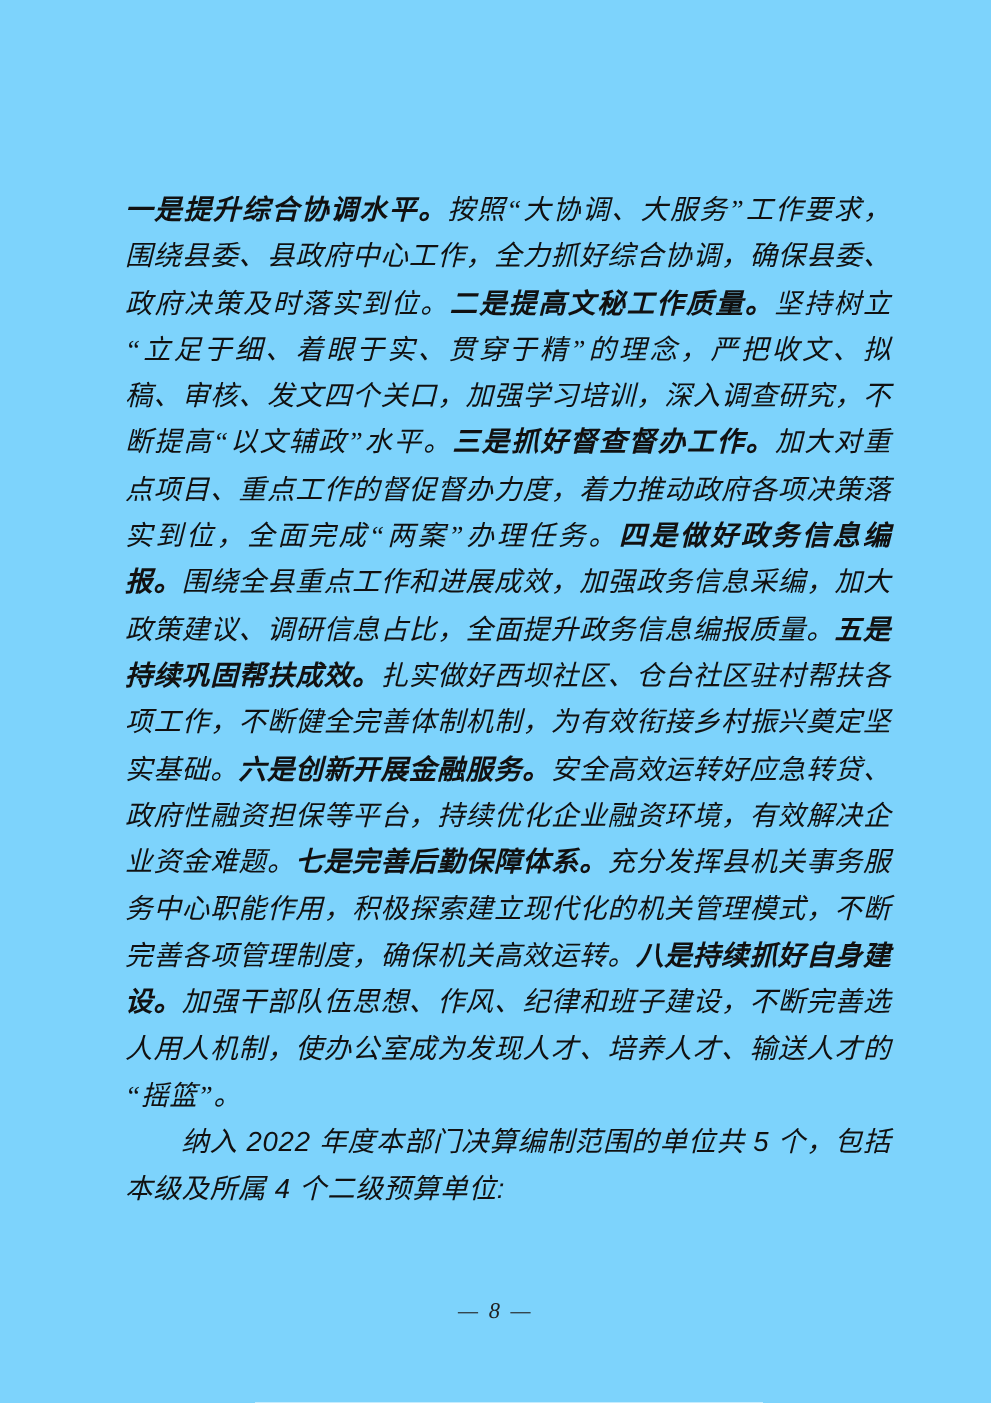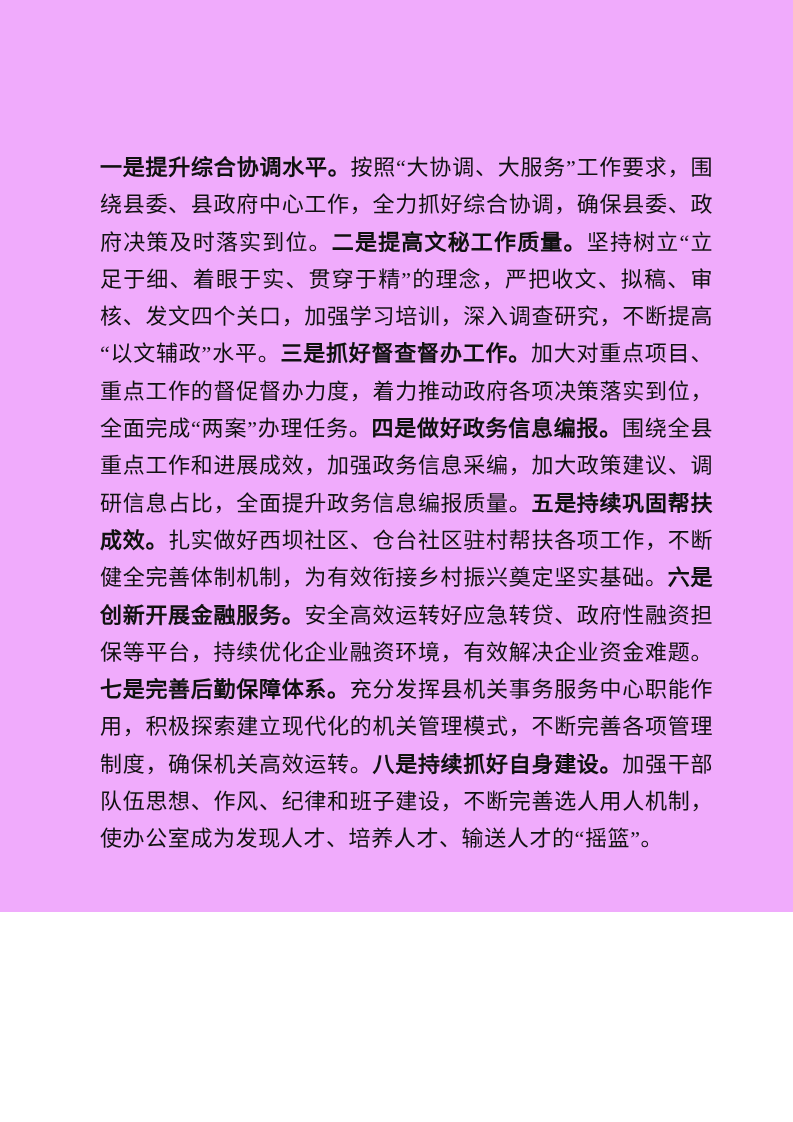--- a/index.html
+++ b/index.html
@@ -3,24 +3,25 @@
 <meta charset="utf-8">
 <style>
   html, body {
     margin: 0;
     padding: 0;
     background: #ffffff;
   }
   .page {
     position: relative;
     width: 793px;
-    height: 912px;
-    background: #f0abfc;
+    height: 1122px;
+    background: #7dd3fc;
     overflow: hidden;
     color: #111111;
+    font-style: italic;
   }
   .content {
     position: absolute;
     left: 100px;
     top: 149px;
     width: 613px;
   }
   
   .body-text p.para {
     margin: 0;
@@ -72,15 +73,16 @@
   }
 </style>
 </head>
 <body>
 
 <div class="page">
   <div class="content">
     <div class="body-text">
         <p class="para"><span class="seg bold">一是提升综合协调水平。</span><span class="seg">按照“大协调、大服务”工作要求，围绕县委、县政府中心工作，全力抓好综合协调，确保县委、政府决策及时落实到位。</span><span class="seg bold">二是提高文秘工作质量。</span><span class="seg">坚持树立“立足于细、着眼于实、贯穿于精”的理念，严把收文、拟稿、审核、发文四个关口，加强学习培训，深入调查研究，不断提高“以文辅政”水平。</span><span class="seg bold">三是抓好督查督办工作。</span><span class="seg">加大对重点项目、重点工作的督促督办力度，着力推动政府各项决策落实到位，全面完成“两案”办理任务。</span><span class="seg bold">四是做好政务信息编报。</span><span class="seg">围绕全县重点工作和进展成效，加强政务信息采编，加大政策建议、调研信息占比，全面提升政务信息编报质量。</span><span class="seg bold">五是持续巩固帮扶成效。</span><span class="seg">扎实做好西坝社区、仓台社区驻村帮扶各项工作，不断健全完善体制机制，为有效衔接乡村振兴奠定坚实基础。</span><span class="seg bold">六是创新开展金融服务。</span><span class="seg">安全高效运转好应急转贷、政府性融资担保等平台，持续优化企业融资环境，有效解决企业资金难题。</span><span class="seg bold">七是完善后勤保障体系。</span><span class="seg">充分发挥县机关事务服务中心职能作用，积极探索建立现代化的机关管理模式，不断完善各项管理制度，确保机关高效运转。</span><span class="seg bold">八是持续抓好自身建设。</span><span class="seg">加强干部队伍思想、作风、纪律和班子建设，不断完善选人用人机制，使办公室成为发现人才、培养人才、输送人才的“摇篮”。</span></p>
       </div>
+    <p class="closing">纳入 2022 年度本部门决算编制范围的单位共 5 个，包括本级及所属 4 个二级预算单位:</p>
   </div>
   <div class="footer">— 8 —</div>
 </div>
 
 </body></html>

